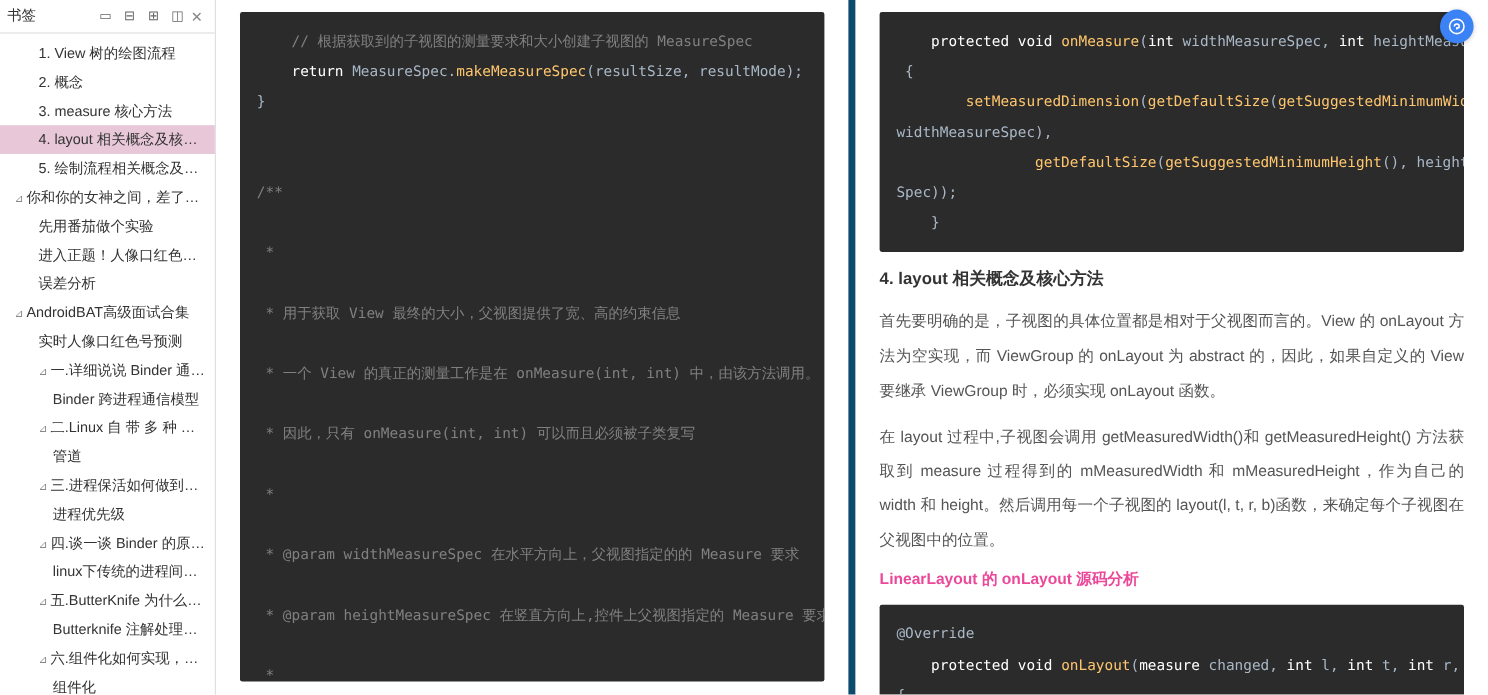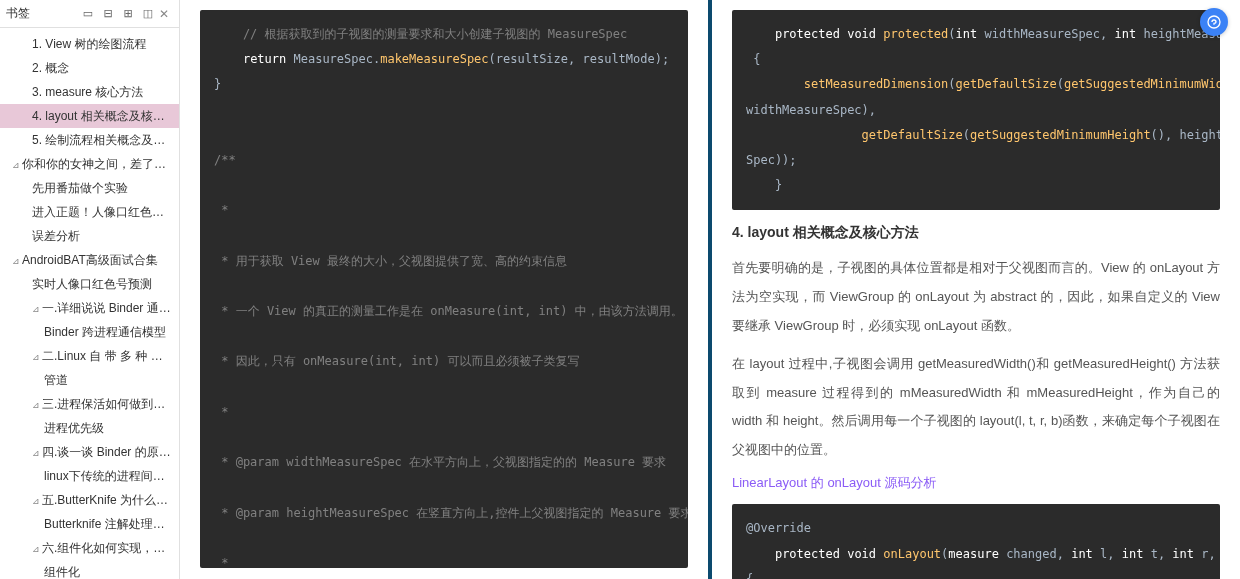--- a/index.html
+++ b/index.html
@@ -12,31 +12,31 @@
 .sidebar-close { width: 14px; height: 14px; color: #888; cursor: pointer; margin-left: 4px; }
 .tree { flex: 1; overflow: auto; padding: 4px 0; font-size: 12px; color: #333; }
 .tree-item { padding: 3px 6px 3px 8px; line-height: 1.5; cursor: pointer; white-space: nowrap; overflow: hidden; text-overflow: ellipsis; }
 .tree-item.level1 { padding-left: 12px; }
 .tree-item.level2 { padding-left: 32px; }
 .tree-item.level3 { padding-left: 44px; }
 .tree-item.selected { background: #e8c8d8; }
 .tree-caret { display: inline-block; width: 8px; margin-right: 2px; color: #888; font-size: 9px; }
 .content { flex: 1; display: flex; position: relative; overflow: hidden; }
 .page { flex: 1; background: #fff; padding: 10px 20px; overflow: hidden; }
-.page-left { border-right: 4px solid #0c4a6e; }
+.page-left { border-right: 6px solid #0c4a6e; }
 .code-block { background: #2b2b2b; color: #a9b7c6; font-family: Consolas, Monaco, monospace; font-size: 12px; line-height: 2.1; padding: 12px 14px; border-radius: 2px; white-space: pre; overflow: hidden; }
 .cb-left { height: 558px; }
 .cb-right1 { margin-bottom: 14px; }
 .cb-right2 { margin-top: 12px; min-height: 78px; }
 .kw-orange { color: #ffffff; }
 .kw-yellow { color: #ffc66d; }
 .kw-gray { color: #808080; }
 .section-title { font-size: 14px; font-weight: bold; color: #333; margin: 10px 0 12px 0; }
 .para { font-size: 13px; color: #555; line-height: 2.2; margin-bottom: 10px; text-align: justify; }
-.subheading { font-size: 13px; font-weight: normal; color: #8b5cf6; margin: 10px 0 8px 0; }
+.subheading { font-size: 13px; font-weight: bold; color: #ec4899; margin: 10px 0 8px 0; }
 .fab { position: absolute; top: 8px; right: 12px; width: 28px; height: 28px; border-radius: 50%; background: #3b82f6; display: flex; align-items: center; justify-content: center; cursor: pointer; box-shadow: 0 1px 4px rgba(0,0,0,0.2); }
 .fab svg { width: 16px; height: 16px; }
 </style>
 </head>
 <body>
 
 <div class="sidebar">
   <div class="sidebar-header">
     <span class="sidebar-title">书签</span>
     <div class="sidebar-icons">
@@ -101,21 +101,21 @@
 
 
 
 
 
 
 </div>
   </div>
 
   <div class="page">
-    <div class="code-block cb-right1"><span>    </span><span class="kw-orange">protected void</span><span> </span><span class="kw-yellow">protected</span><span>(</span><span class="kw-orange">int</span><span> widthMeasureSpec, </span><span class="kw-orange">int</span><span> heightMeasureSpec)</span>
+    <div class="code-block cb-right1"><span>    </span><span class="kw-orange">protected void</span><span> </span><span class="kw-yellow">onMeasure</span><span>(</span><span class="kw-orange">int</span><span> widthMeasureSpec, </span><span class="kw-orange">int</span><span> heightMeasureSpec)</span>
 <span> {</span>
 <span>        </span><span class="kw-yellow">setMeasuredDimension</span><span>(</span><span class="kw-yellow">getDefaultSize</span><span>(</span><span class="kw-yellow">getSuggestedMinimumWidth</span>
 <span>widthMeasureSpec),</span>
 <span>                </span><span class="kw-yellow">getDefaultSize</span><span>(</span><span class="kw-yellow">getSuggestedMinimumHeight</span><span>(), heightMeasure</span>
 <span>Spec));</span>
 <span>    }</span></div>
 
     <div class="section-title">4. layout 相关概念及核心方法</div>
     <div class="para">首先要明确的是，子视图的具体位置都是相对于父视图而言的。View 的 onLayout 方法为空实现，而 ViewGroup 的 onLayout 为 abstract 的，因此，如果自定义的 View 要继承 ViewGroup 时，必须实现 onLayout 函数。</div>
     <div class="para">在 layout 过程中,子视图会调用 getMeasuredWidth()和 getMeasuredHeight() 方法获取到 measure 过程得到的 mMeasuredWidth 和 mMeasuredHeight，作为自己的 width 和 height。然后调用每一个子视图的 layout(l, t, r, b)函数，来确定每个子视图在父视图中的位置。</div>

